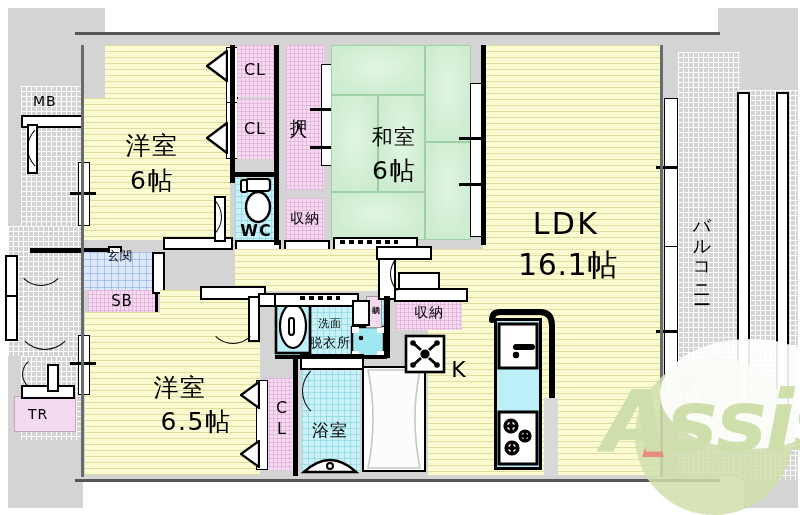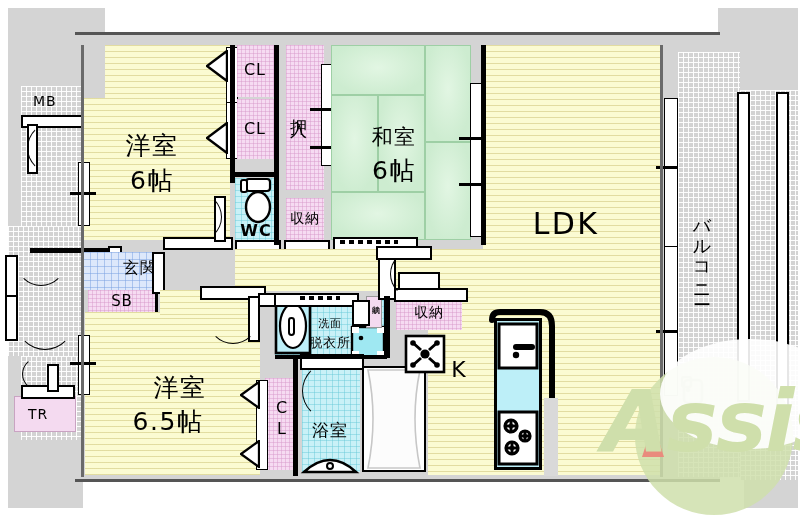--- a/index.html
+++ b/index.html
@@ -187,20 +187,21 @@
     <rect x="8" y="3" width="24" height="12" rx="3" fill="#fff" stroke="#000" stroke-width="2.2"></rect>
     <rect x="3" y="4" width="6" height="12" rx="2" fill="#fff" stroke="#000" stroke-width="2"></rect>
     <ellipse cx="20" cy="31" rx="12" ry="15" fill="#fff" stroke="#000" stroke-width="2.4"></ellipse>
   </svg>
   <div class="slab" style="left:235px;top:240px;width:42px;height:9px;"></div>
   <div class="slab" style="left:236px;top:249px;width:7px;height:34px;"></div>
   <div class="door-arc" style="left:236px;top:246px;width:38px;height:38px;"></div>
 
   <div class="b floor" style="left:483px;top:45px;width:180px;height:430px;"></div>
   <div class="lab ctr" style="left:566px;top:223px;font-size:30px;letter-spacing:.08em;">LDK</div>
+  <div class="lab ctr" style="left:568px;top:265px;font-size:30px;letter-spacing:.02em;">16.1帖</div>
 
   <div class="b floor" style="left:235px;top:249px;width:250px;height:42px;"></div>
   <div class="b floor" style="left:428px;top:291px;width:58px;height:184px;"></div>
 
   <div class="sash" style="left:664px;top:98px;width:12px;height:148px;"></div>
   <div class="b wall" style="left:656px;top:166px;width:28px;height:3px;"></div>
   <div class="sash" style="left:664px;top:246px;width:12px;height:148px;"></div>
   <div class="b wall" style="left:656px;top:330px;width:28px;height:3px;"></div>
 
   <div class="b tile" style="left:678px;top:52px;width:62px;height:425px;"></div>
@@ -209,30 +210,30 @@
   <div class="b wallbox" style="left:737px;top:92px;width:13px;height:310px;"></div>
   <div class="b wallbox" style="left:776px;top:92px;width:13px;height:320px;"></div>
 
   <svg class="b" style="left:681px;top:376px;width:24px;height:30px;" viewBox="0 0 24 30">
     <rect x="3" y="4" width="18" height="23" rx="4" fill="none" stroke="#4d5c29" stroke-width="2.6"></rect>
     <rect x="1" y="1" width="9" height="10" rx="2" fill="none" stroke="#4d5c29" stroke-width="2.4"></rect>
     <circle cx="7" cy="14" r="2.3" fill="#4d5c29"></circle>
   </svg>
 
   <div class="b blue" style="left:83px;top:252px;width:74px;height:38px;"></div>
-  <div class="lab ctr" style="left:120px;top:268px;font-size:16px;margin-left:20px;">玄関</div>
+  <div class="lab ctr" style="left:120px;top:256px;font-size:12px;">玄関</div>
   <div class="b pink" style="left:88px;top:290px;width:69px;height:22px;"></div>
   <div class="lab ctr" style="left:122px;top:301px;font-size:15px;">SB</div>
   <div class="b wall" style="left:155px;top:252px;width:3px;height:60px;"></div>
   <div class="slab" style="left:152px;top:252px;width:9px;height:38px;"></div>
 
   <div class="b floor" style="left:85px;top:312px;width:175px;height:163px;"></div>
   <div class="b floor" style="left:160px;top:290px;width:100px;height:25px;"></div>
   <div class="lab ctr" style="left:180px;top:387px;font-size:25px;">洋室</div>
-  <div class="lab ctr" style="left:168px;top:421px;font-size:25px;text-align:right;">6.5帖</div>
+  <div class="lab ctr" style="left:196px;top:421px;font-size:25px;text-align:right;">6.5帖</div>
 
   <div class="sash" style="left:78px;top:335px;width:10px;height:58px;"></div>
   <div class="b wall" style="left:70px;top:362px;width:26px;height:3px;"></div>
 
   <div class="slab" style="left:200px;top:286px;width:62px;height:10px;"></div>
   <div class="slab" style="left:248px;top:296px;width:8px;height:42px;"></div>
   <div class="door-arc" style="left:208px;top:294px;width:48px;height:48px;transform:rotate(270deg);"></div>
 
   <div class="b pink" style="left:265px;top:378px;width:28px;height:92px;"></div>
   <div class="lab vert" style="left:272px;top:398px;font-size:16px;">CL</div>

